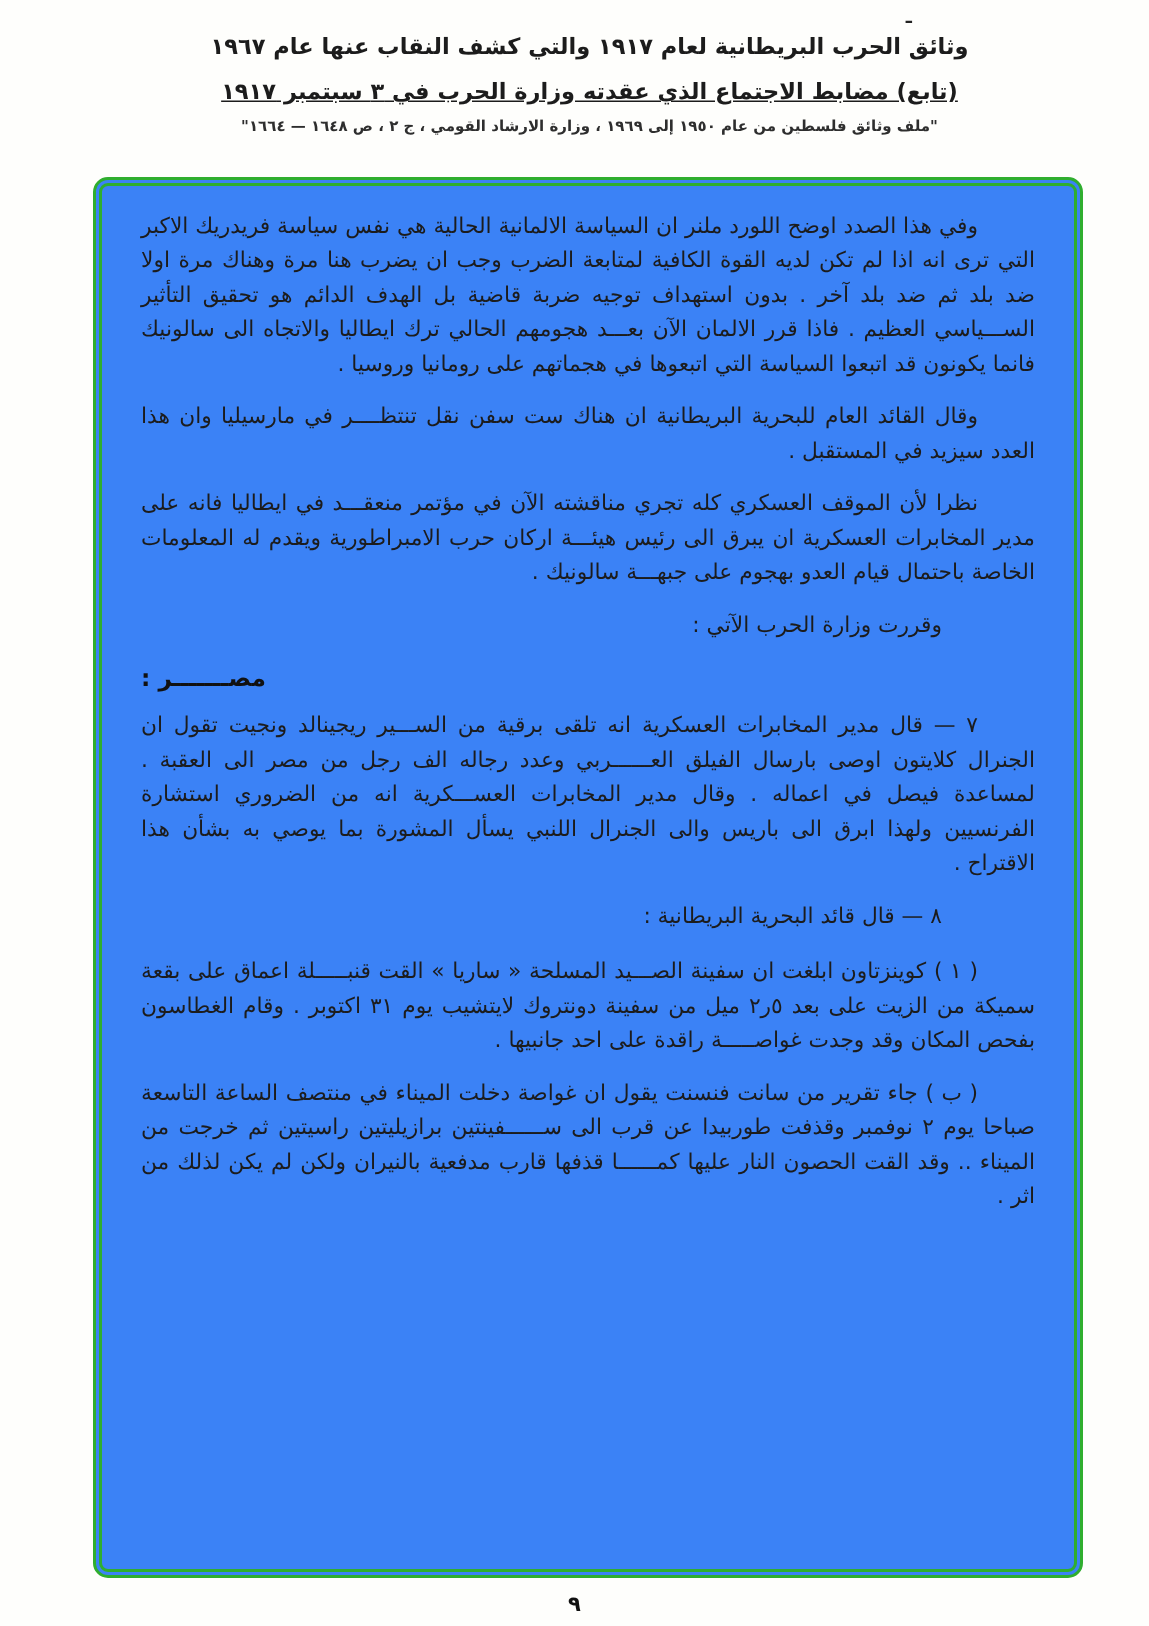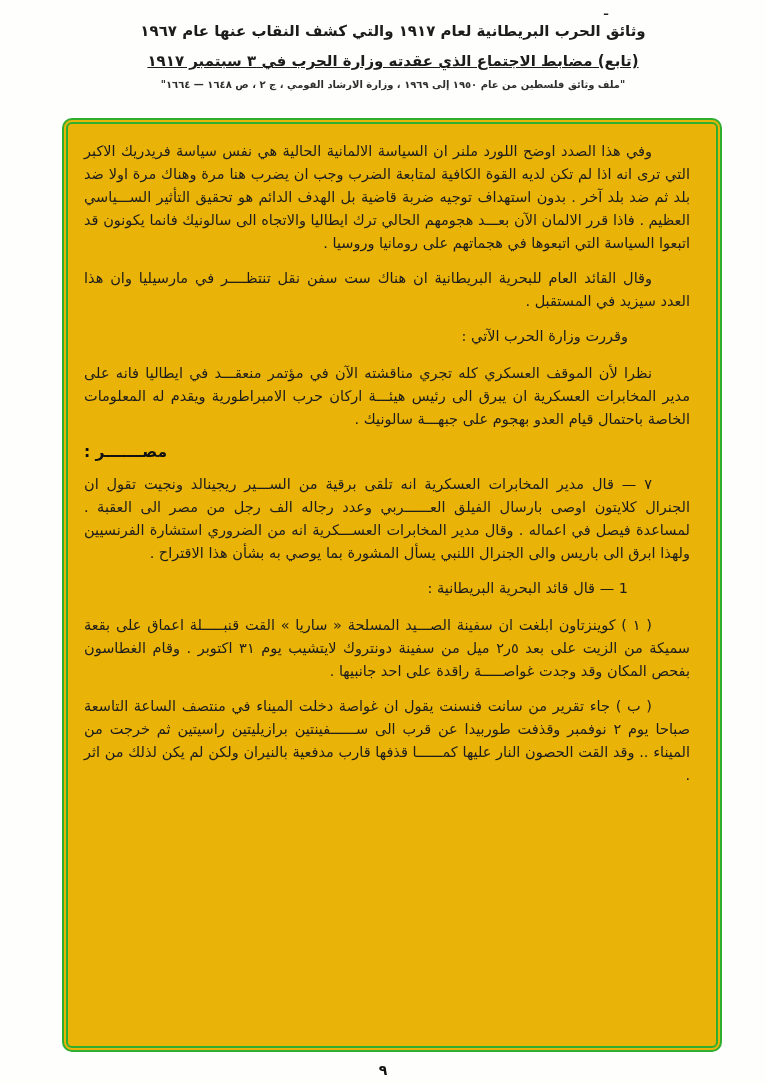--- a/index.html
+++ b/index.html
@@ -51,23 +51,23 @@
   }
   .content-frame {
     position: absolute;
     left: 62px;
     top: 118px;
     width: 660px;
     height: 934px;
     box-sizing: border-box;
     border: 6px double #2fae2f;
     border-radius: 10px;
-    padding: 16px 26px 10px 16px;
+    padding: 16px 26px 10px 26px;
     direction: rtl;
-    background: #eab308;
+    background: #3b82f6;
   }
   .para {
     margin: 0 0 12px 0;
     font-size: 14.5px;
     line-height: 23px;
     text-align: justify;
     text-indent: 38px;
     color: #1c1c1c;
   }
   .para.intro-line {
@@ -103,24 +103,24 @@
 
   <header class="doc-header" dir="rtl" lang="ar">
     <h1 class="doc-title">وثائق الحرب البريطانية لعام ١٩١٧ والتي كشف النقاب عنها عام ١٩٦٧</h1>
     <h2 class="doc-subtitle">(تابع) مضابط الاجتماع الذي عقدته وزارة الحرب في ٣ سبتمبر ١٩١٧</h2>
     <p class="doc-source">"ملف وثائق فلسطين من عام ١٩٥٠ إلى ١٩٦٩ ، وزارة الارشاد القومي ، ج ٢ ، ص ١٦٤٨ — ١٦٦٤"</p>
   </header>
 
   <section class="content-frame" dir="rtl" lang="ar">
     <p class="para">وفي هذا الصدد اوضح اللورد ملنر ان السياسة الالمانية الحالية هي نفس سياسة فريدريك الاكبر التي ترى انه اذا لم تكن لديه القوة الكافية لمتابعة الضرب وجب ان يضرب هنا مرة وهناك مرة اولا ضد بلد ثم ضد بلد آخر . بدون استهداف توجيه ضربة قاضية بل الهدف الدائم هو تحقيق التأثير الســـياسي العظيم . فاذا قرر الالمان الآن بعـــد هجومهم الحالي ترك ايطاليا والاتجاه الى سالونيك فانما يكونون قد اتبعوا السياسة التي اتبعوها في هجماتهم على رومانيا وروسيا .</p>
     <p class="para">وقال القائد العام للبحرية البريطانية ان هناك ست سفن نقل تنتظــــر في مارسيليا وان هذا العدد سيزيد في المستقبل .</p>
+    <p class="para">نظرا لأن الموقف العسكري كله تجري مناقشته الآن في مؤتمر منعقـــد في ايطاليا فانه على مدير المخابرات العسكرية ان يبرق الى رئيس هيئـــة اركان حرب الامبراطورية ويقدم له المعلومات الخاصة باحتمال قيام العدو بهجوم على جبهـــة سالونيك .</p>
     <p class="para intro-line">وقررت وزارة الحرب الآتي :</p>
-    <p class="para">نظرا لأن الموقف العسكري كله تجري مناقشته الآن في مؤتمر منعقـــد في ايطاليا فانه على مدير المخابرات العسكرية ان يبرق الى رئيس هيئـــة اركان حرب الامبراطورية ويقدم له المعلومات الخاصة باحتمال قيام العدو بهجوم على جبهـــة سالونيك .</p>
     <p class="section-heading">مصـــــــر :</p>
     <p class="para">٧ — قال مدير المخابرات العسكرية انه تلقى برقية من الســـير ريجينالد ونجيت تقول ان الجنرال كلايتون اوصى بارسال الفيلق العــــــربي وعدد رجاله الف رجل من مصر الى العقبة . لمساعدة فيصل في اعماله . وقال مدير المخابرات العســـكرية انه من الضروري استشارة الفرنسيين ولهذا ابرق الى باريس والى الجنرال اللنبي يسأل المشورة بما يوصي به بشأن هذا الاقتراح .</p>
-    <p class="para intro-line">1 — قال قائد البحرية البريطانية :</p>
+    <p class="para intro-line">٨ — قال قائد البحرية البريطانية :</p>
     <p class="para">( ١ ) كوينزتاون ابلغت ان سفينة الصـــيد المسلحة « ساريا » القت قنبـــــلة اعماق على بقعة سميكة من الزيت على بعد ٥ر٢ ميل من سفينة دونتروك لايتشيب يوم ٣١ اكتوبر . وقام الغطاسون بفحص المكان وقد وجدت غواصـــــة راقدة على احد جانبيها .</p>
     <p class="para">( ب ) جاء تقرير من سانت فنسنت يقول ان غواصة دخلت الميناء في منتصف الساعة التاسعة صباحا يوم ٢ نوفمبر وقذفت طوربيدا عن قرب الى ســــــفينتين برازيليتين راسيتين ثم خرجت من الميناء .. وقد القت الحصون النار عليها كمــــــا قذفها قارب مدفعية بالنيران ولكن لم يكن لذلك من اثر .</p>
   </section>
 
   <footer class="page-number">٩</footer>
 
 </div>
 
 </body></html>

